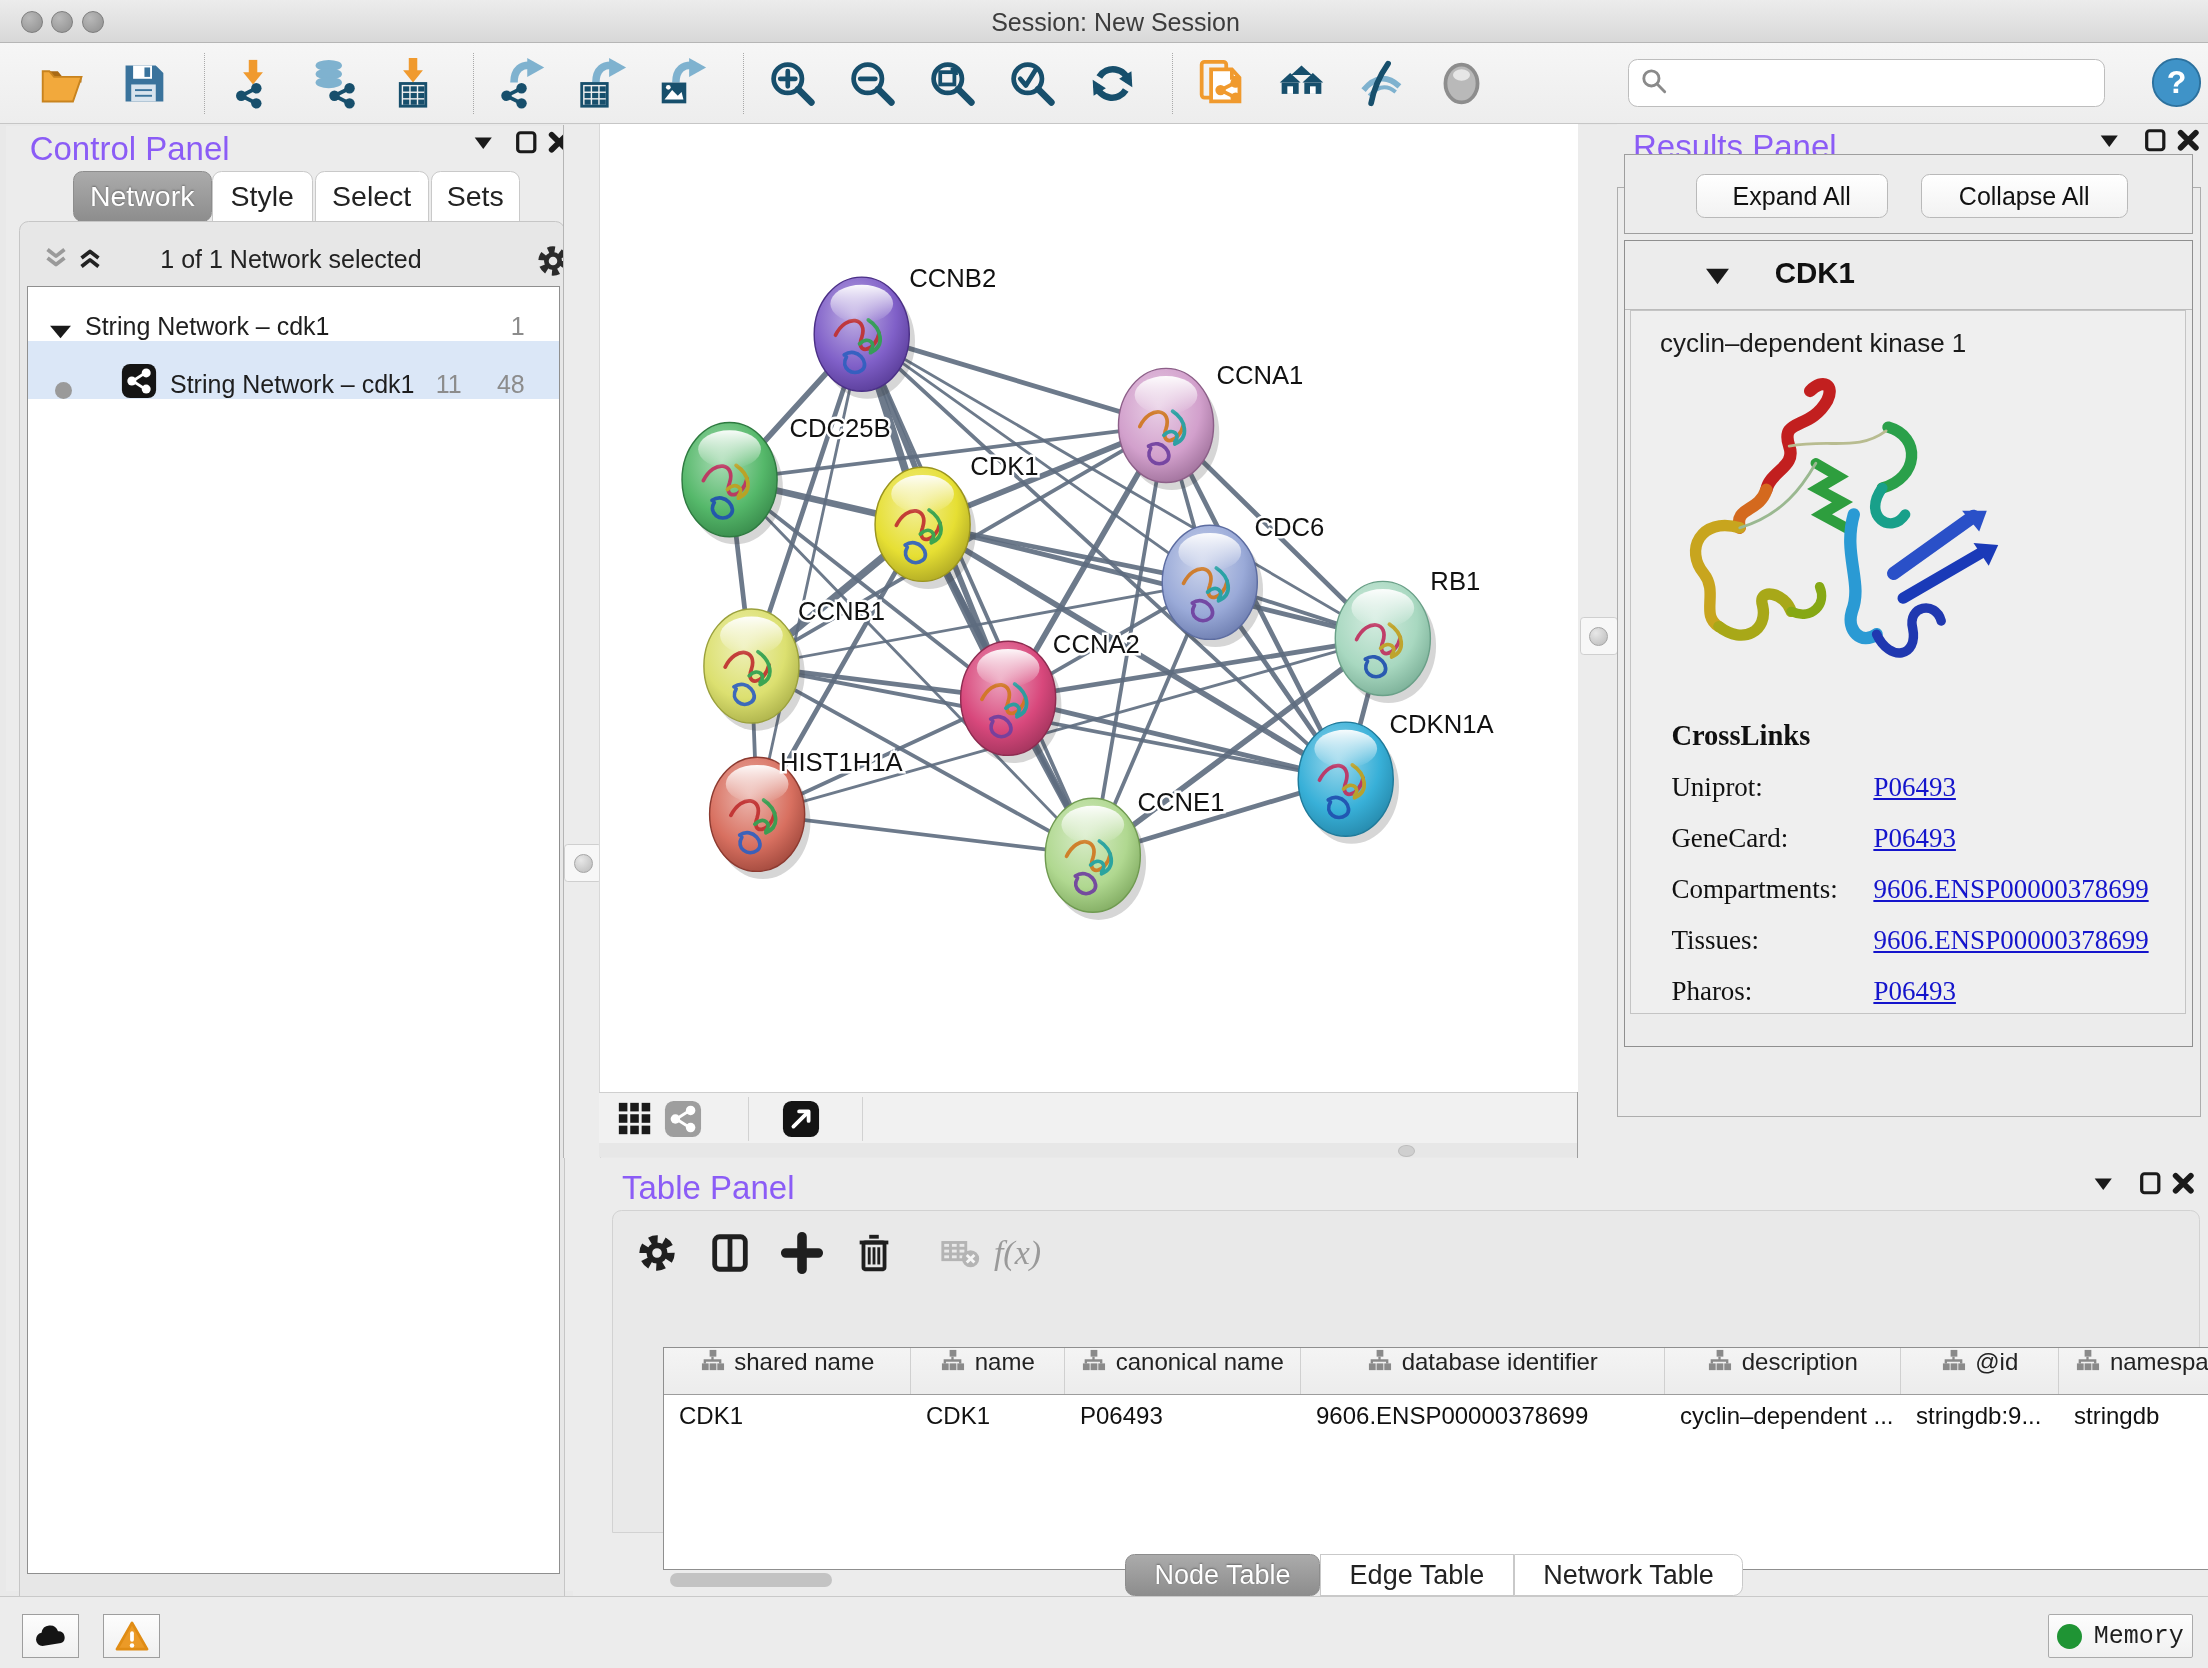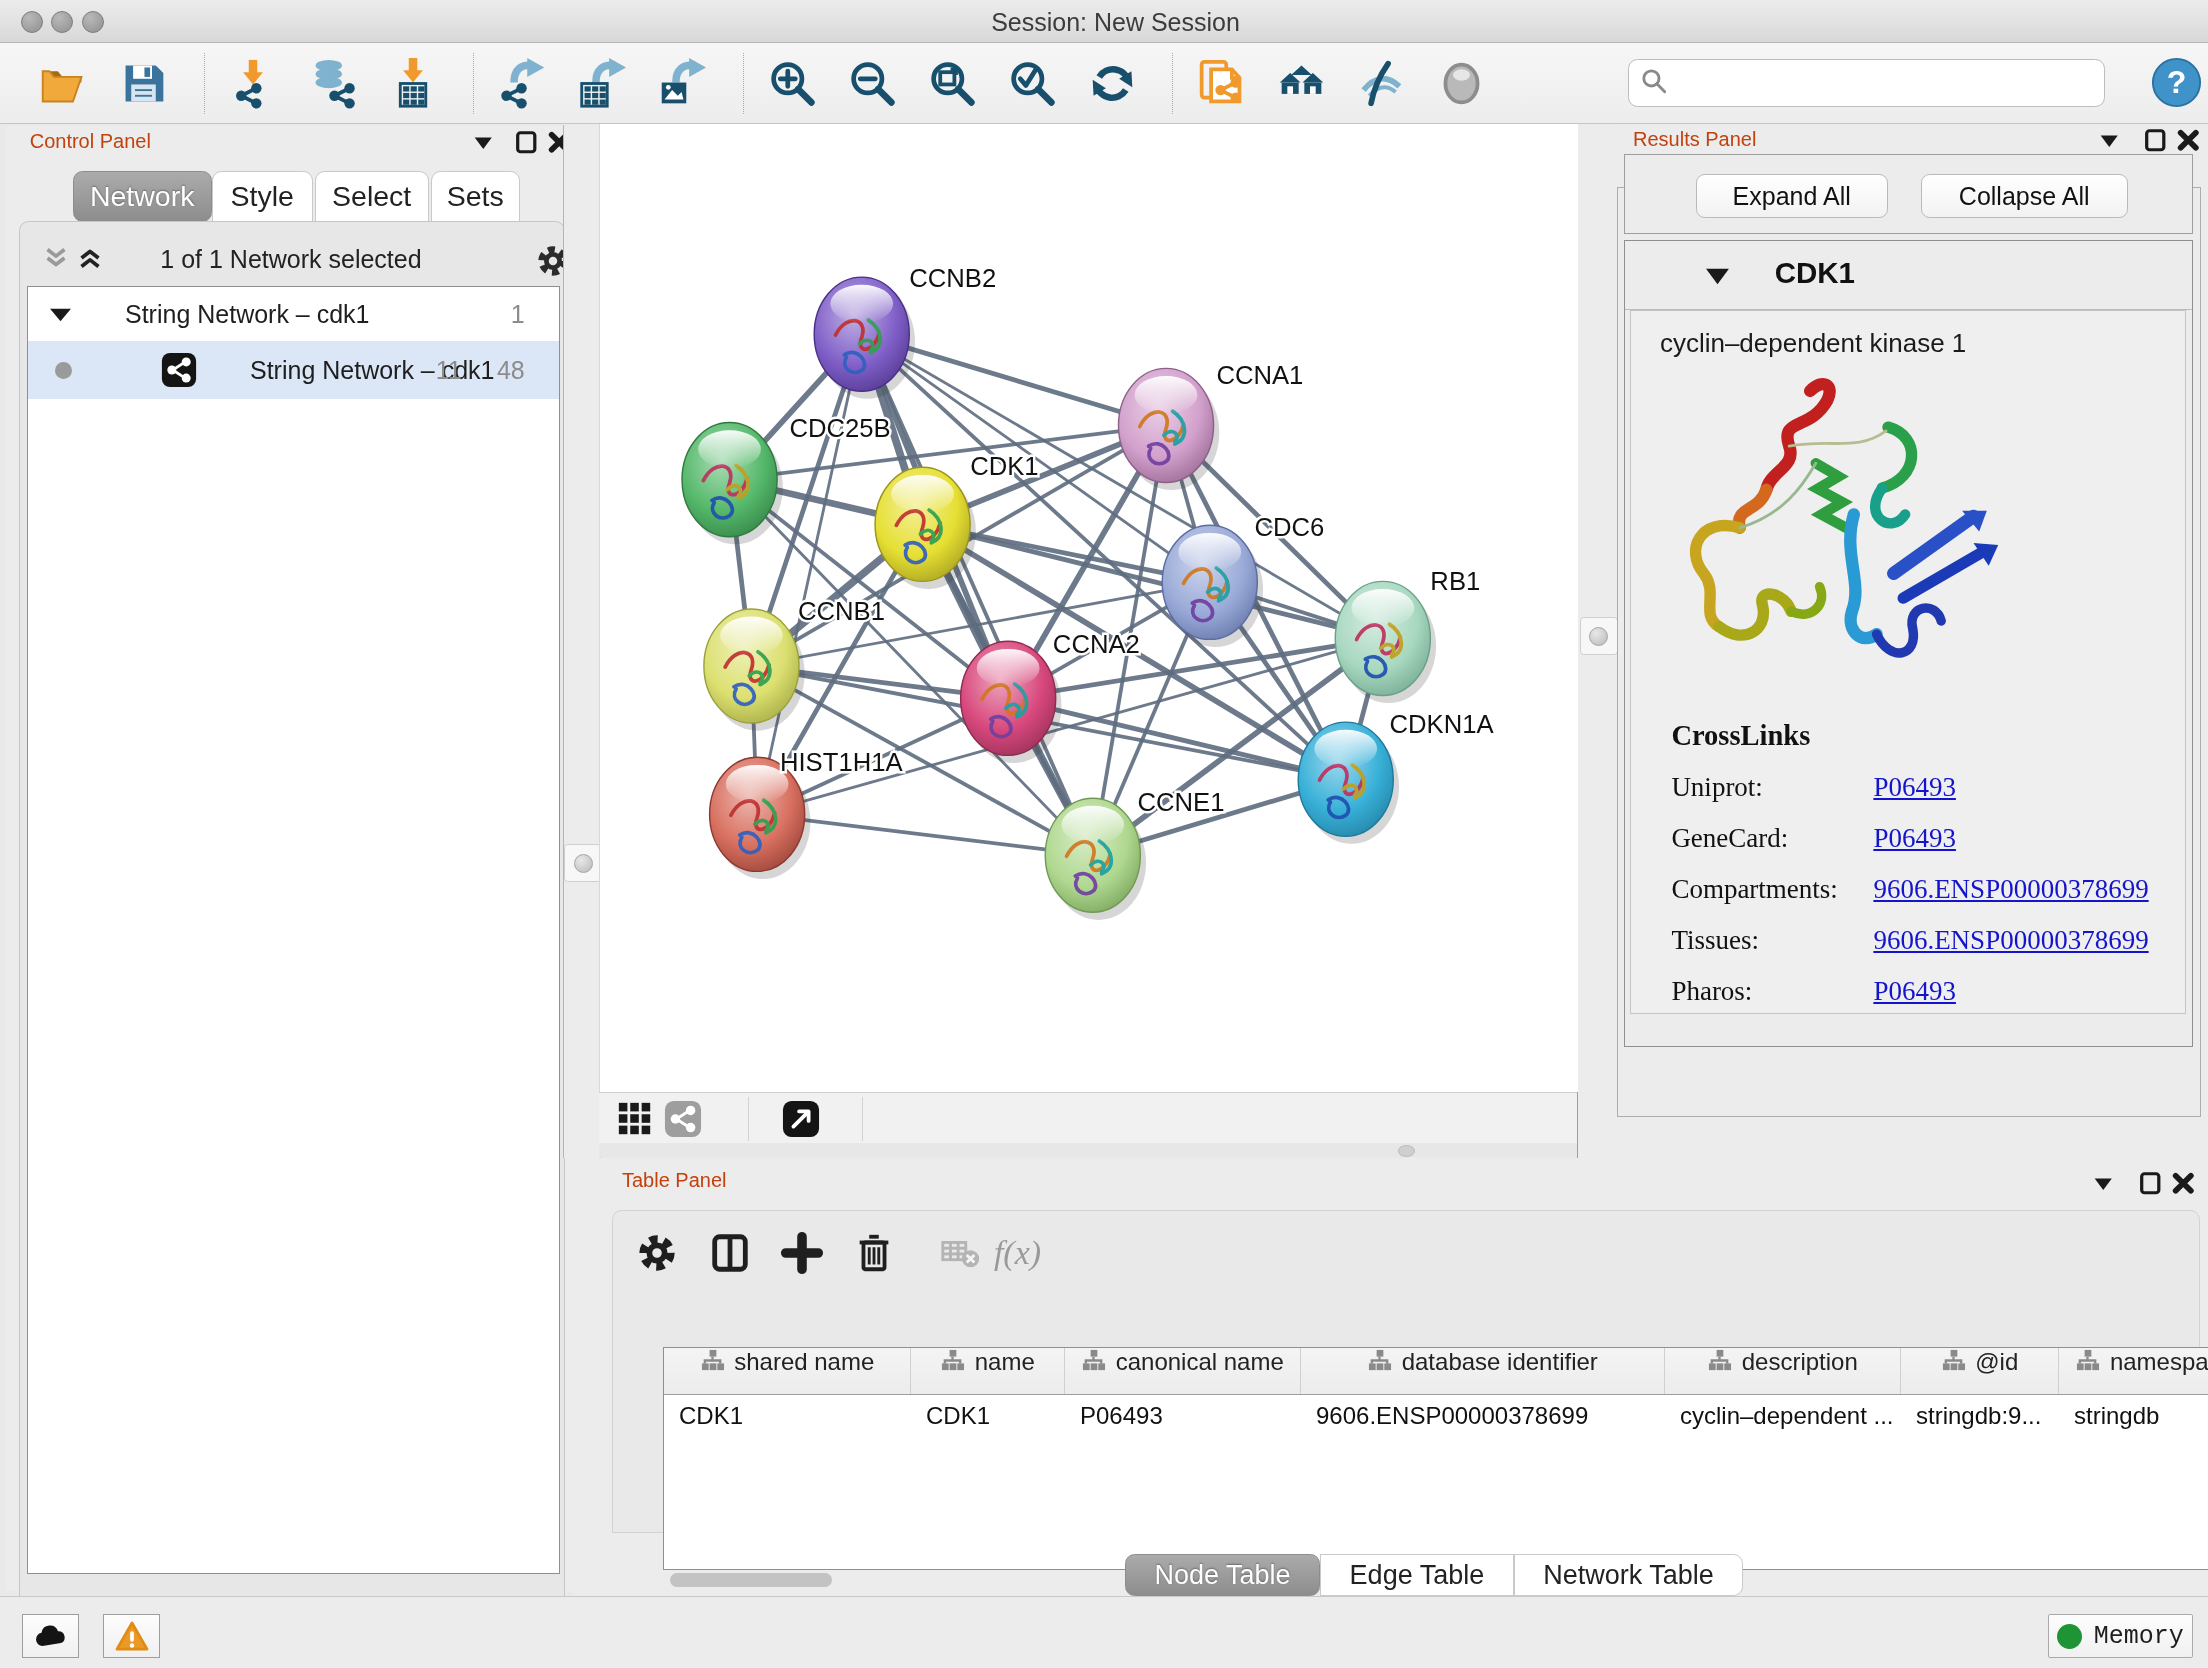--- a/index.html
+++ b/index.html
@@ -18,36 +18,36 @@
     border-bottom:1px solid #c6c6c6;display:flex;align-items:center;padding-left:36px;box-sizing:border-box;}
   .tbtn{width:55px;height:55px;margin-right:25px;display:flex;align-items:center;justify-content:center;flex:none;}
   .tbtn svg{width:51px;height:51px;}
   .vsep{width:0;height:61px;border-left:1.9px dotted #a9a9a9;margin:0 21px 0 7.6px;flex:none;}
   #search-wrap{position:absolute;left:1628px;top:59px;width:477px;height:48px;background:#fff;
     border:1.9px solid #bdbdbd;border-radius:9.5px;display:flex;align-items:center;padding-left:11.4px;box-sizing:border-box;}
   #search-wrap input{border:none;outline:none;font-size:23px;width:399px;background:transparent;
     font-family:"Liberation Sans",sans-serif;}
   #help-btn{position:absolute;left:2151px;top:57px;width:51px;height:51px;}
   
-  .panel-title{font-size:20px;color:#c2410c;}
+  .panel-title{font-size:33px;color:#8b5cf6;}
   .phdr-ico{position:absolute;top:0;width:32px;height:32px;display:flex;align-items:center;justify-content:center;}
   .phdr-ico svg{width:28.5px;height:28.5px;}
   
   #control-panel{left:5.7px;top:126px;width:567px;height:1465px;background:#ececec;}
   .tab{position:absolute;top:45px;height:51px;display:flex;align-items:center;justify-content:center;
     font-size:28.5px;background:#fff;border:1px solid #c9c9c9;border-radius:9.5px 9.5px 0 0;box-sizing:border-box;color:#222;}
   .tab.sel{background:linear-gradient(#ababab,#8d8d8d);color:#fff;border-color:#8d8d8d;border-radius:9.5px;
     text-shadow:0 -1px 1.9px rgba(0,0,0,.35);}
   #cp-groupbox{position:absolute;left:13.3px;top:95px;width:544px;height:1385px;background:#e7e7e7;
     border:1px solid #c6c6c6;border-radius:9.5px;}
   #cp-selrow{position:absolute;left:13.3px;top:107px;width:544px;height:53px;display:flex;align-items:center;}
   #cp-seltext{position:absolute;left:0;width:100%;text-align:center;font-size:25px;color:#222;}
   #net-treebox{position:absolute;left:21px;top:160px;width:531px;height:1286px;background:#fff;
     border:1.9px solid #8f8f8f;overflow:hidden;}
-  .tree-row{position:relative;width:100%;display:flex;align-items:center;font-size:25px;gap:40px;}
+  .tree-row{position:relative;width:100%;display:flex;align-items:flex-end;font-size:25px;}
   .tree-count{position:absolute;color:#8c8c8c;}
   
   .divider-v{top:125px;height:1033px;background:#ececec;}
   .grip{position:absolute;width:36px;height:36px;background:#f7f7f7;border:1px solid #cfcfcf;border-radius:3.8px;
     display:flex;align-items:center;justify-content:center;}
   .grip i{width:17px;height:17px;border-radius:50%;background:radial-gradient(circle at 35% 30%,#e8e8e8,#b9b9b9);
     border:1px solid #a5a5a5;}
   
   #canvas{left:599px;top:124px;width:978px;height:968px;background:#fff;border-left:1px solid #d8d8d8;}
   #canvas-toolbar{left:599px;top:1092px;width:978px;height:51px;background:#f1f1f1;border-top:1px solid #cfcfcf;}

